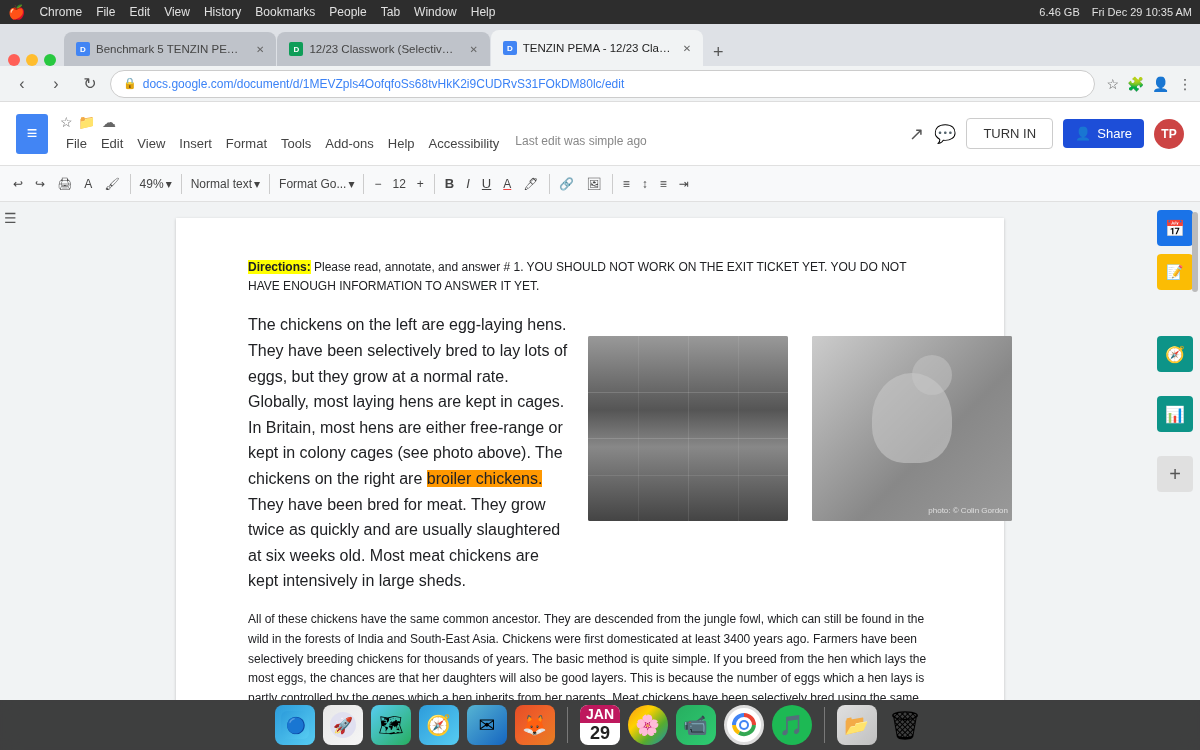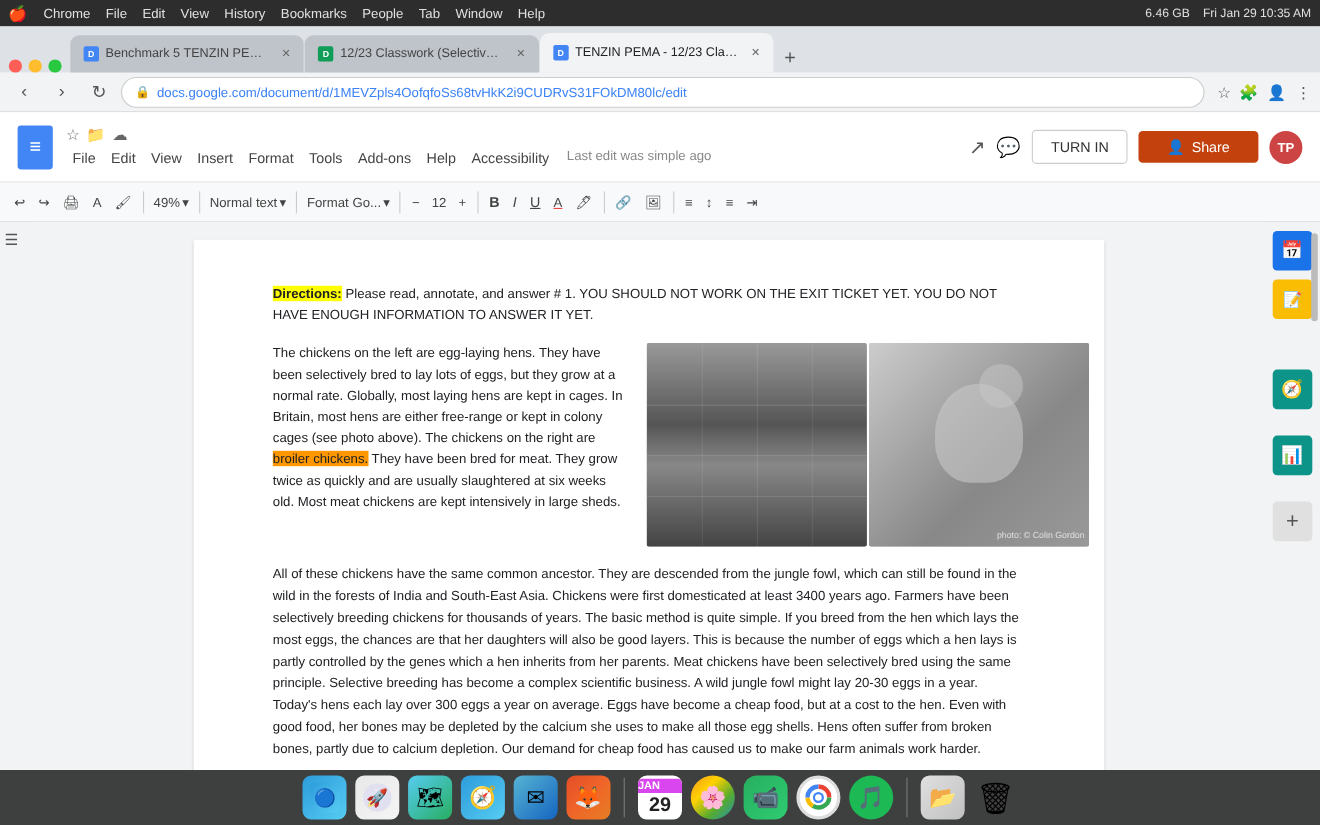--- a/index.html
+++ b/index.html
@@ -133,22 +133,22 @@
     .btn-turn-in {
       padding: 7px 16px;
       border: 1px solid #ccc;
       background: white;
       border-radius: 4px;
       font-size: 13px;
       cursor: pointer;
       color: #333;
     }
     .btn-share {
-      padding: 7px 26px;
-      background: #c2410c;
+      padding: 7px 12px;
+      background: #1d4ed8;
       color: white;
       border: none;
       border-radius: 4px;
       font-size: 13px;
       cursor: pointer;
       display: flex;
       align-items: flex-start;
       gap: 6px;
     }
     .avatar-circle {
@@ -256,22 +256,22 @@
     }
     .sidebar-icon-btn.blue { background: #1a73e8; }
     .sidebar-icon-btn.teal { background: #0d9488; }
     .sidebar-icon-btn.gray { background: #e0e0e0; color: #555; }
 
     
     .directions-text { margin-bottom: 16px; line-height: 1.6; }
     .highlight-yellow { background: #ffff00; font-weight: bold; }
     .highlight-orange { background: #ff9800; }
     .content-block { display: flex; gap: 20px; margin-bottom: 16px; }
-    .content-text { flex: 0 0 320px; font-size: 12px; line-height: 1.6; }
-    .content-images { display: flex; gap: 2px; flex: 1; }
+    .content-text { flex: 0 0 320px; font-size: 16px; line-height: 1.6; }
+    .content-images { display: flex; gap: 24px; flex: 1; margin-top: 24px; }
     .chicken-img {
       width: 200px;
       height: 185px;
       background: #888;
       border-radius: 2px;
       overflow: hidden;
       position: relative;
     }
     
     .img-coop {
@@ -334,21 +334,21 @@
     .dock-item.mail { background: linear-gradient(135deg, #56b4d3, #1565c0); }
     .dock-item.firefox { background: linear-gradient(135deg, #e44d26, #f06529, #e67e22); }
     .dock-item.date-item {
       background: white;
       color: #333;
       font-size: 10px;
       flex-direction: column;
       gap: 0;
       width: 40px;
     }
-    .dock-date-month { font-size: 10px; color: #e44; font-weight: bold; background: #d946ef; color: white; width: 100%; text-align: left; border-radius: 4px 4px 0 0; padding: 1px 0; }
+    .dock-date-month { font-size: 14px; color: #e44; font-weight: bold; background: #be185d; color: white; width: 100%; text-align: center; border-radius: 4px 4px 0 0; padding: 1px 0; }
     .dock-date-day { font-size: 18px; font-weight: bold; color: #222; line-height: 1.2; }
     .dock-item.photos { background: linear-gradient(135deg, #f7971e, #ffd200, #56ab2f, #2193b0); }
     .dock-item.facetime { background: linear-gradient(135deg, #27ae60, #2ecc71); }
     .dock-item.chrome { background: linear-gradient(135deg, #ea4335, #fbbc04, #34a853, #4285f4); border-radius: 50%; }
     .dock-item.spotify { background: #1db954; border-radius: 50%; }
     .dock-item.finder2 { background: linear-gradient(135deg, #f0f0f0, #d0d0d0); }
     .dock-item.trash { background: transparent; }
     .dock-divider { width: 1px; height: 36px; background: rgba(255,255,255,0.3); margin: 0 4px; }
   </style>
 </head>
@@ -361,21 +361,21 @@
   <span class="menubar-item">Edit</span>
   <span class="menubar-item">View</span>
   <span class="menubar-item">History</span>
   <span class="menubar-item">Bookmarks</span>
   <span class="menubar-item">People</span>
   <span class="menubar-item">Tab</span>
   <span class="menubar-item">Window</span>
   <span class="menubar-item">Help</span>
   <div class="menubar-right">
     <span>6.46 GB</span>
-    <span>Fri Jan 29  10:35 AM</span>
+    <span>Fri Dec 29  10:35 AM</span>
   </div>
 </div>
 
 <div class="chrome-outer">
   <div style="display:flex; align-items:center; padding:0 4px; gap:6px; margin-right:4px;">
     <div style="width:12px;height:12px;border-radius:50%;background:#ff5f57;cursor:pointer;"></div>
     <div style="width:12px;height:12px;border-radius:50%;background:#ffbd2e;cursor:pointer;"></div>
     <div style="width:12px;height:12px;border-radius:50%;background:#28c840;cursor:pointer;"></div>
   </div>
   <div class="chrome-tabs">

